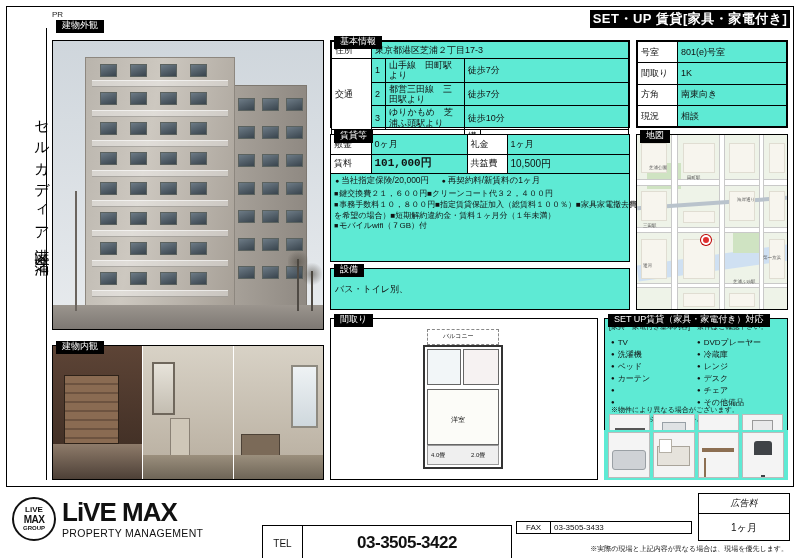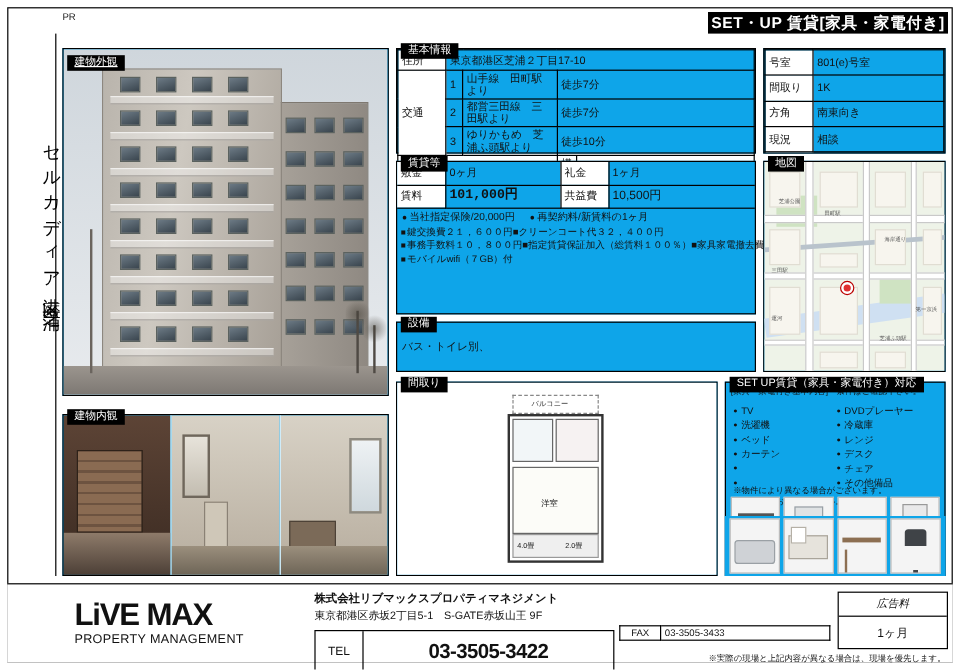--- a/index.html
+++ b/index.html
@@ -68,21 +68,21 @@
     color: #fff;
     font-size: 9px;
     padding: 1px 6px 2px 6px;
     line-height: 1.1;
     z-index: 4;
     white-space: nowrap;
   }
   .box {
     position: absolute;
     border: 1px solid #000;
-    background: #0ea5e9;
+    background: #5eead4;
   }
   
   #exterior-box { left: 52px; top: 40px; width: 272px; height: 290px; }
   .photo {
     position: absolute; inset: 0;
     overflow: hidden;
   }
   
   .sky { position:absolute; inset:0; background: linear-gradient(#cfd6dc, #e8ebee); }
   .bldg-main {
@@ -299,21 +299,21 @@
 
 <div class="page">
   <div class="outer-frame"></div>
 
   <div class="pr-label">PR</div>
   <div class="setup-banner">SET・UP 賃貸[家具・家電付き]</div>
 
   <div class="vtitle-rule"></div>
   <div class="vtitle">セルカディア港区芝浦</div>
 
-  <div class="sec-head" style="left:56px; top:46px;text-decoration:underline;">建物外観</div>
+  <div class="sec-head" style="left:56px; top:20px;">建物外観</div>
   <div class="box" id="exterior-box">
     <div class="photo">
       <div class="sky"></div>
       <div class="bldg-right">
         <div class="win" style="left:8px;  top:12px;"></div>
         <div class="win" style="left:32px; top:12px;"></div>
         <div class="win" style="left:56px; top:12px;"></div>
         <div class="win" style="left:8px;  top:40px;"></div>
         <div class="win" style="left:32px; top:40px;"></div>
         <div class="win" style="left:56px; top:40px;"></div>
@@ -409,21 +409,21 @@
       </div>
     </div>
   </div>
 
   <div class="sec-head" style="left:334px; top:36px;">基本情報</div>
   <div class="box" id="info-box">
     <table class="t">
       <tbody>
           <tr style="height:17px;">
         <td class="lbl">住所</td>
-        <td colspan="3">東京都港区芝浦２丁目17-10</td>
+        <td colspan="3">東京都港区芝浦２丁目17-3</td>
       </tr>
       <tr style="height:16px;">
         <td class="lbl" rowspan="3">交通</td>
         <td class="num">1</td>
         <td>山手線　田町駅より</td>
         <td style="width:70px;">徒歩7分</td>
       </tr>
       <tr style="height:16px;">
         <td class="num">2</td>
         <td>都営三田線　三田駅より</td>
@@ -496,20 +496,21 @@
         </tbody>
           </table>
       </div>
       <div class="firstline">
         <span class="sq">当社指定保険/20,000円</span>
         <span class="sq">再契約料/新賃料の1ヶ月</span>
       </div>
       <div class="rent-notes">
         <div class="bullet">鍵交換費２１，６００円■クリーンコート代３２，４００円</div>
         <div class="bullet">事務手数料１０，８００円■指定賃貸保証加入（総賃料１００％）■家具家電撤去費用１６，２００円（家具家電購入し契約</div>
+        <div>を希望の場合）■短期解約違約金・賃料１ヶ月分（１年未満）</div>
         <div class="bullet">モバイルwifi（７GB）付</div>
       </div>
     </div>
   </div>
 
   <div class="sec-head" style="left:334px; top:264px;">設備</div>
   <div class="box" id="equip-box">
     <div style="position:absolute;left:4px;top:14px;font-size:9px;">バス・トイレ別、</div>
   </div>
 
@@ -623,30 +624,31 @@
           <div class="fp-desk"></div>
         </div>
       <div class="fp">
           <div class="fp-chair"></div>
         </div>
     </div>
   </div>
 
   <div class="bottom">
     <div class="logo-wrap">
+      <div class="logo-circle">
+        <span class="l1">LiVE</span>
+        <span class="l2">MAX</span>
+        <span class="l3">GROUP</span>
+      </div>
       <div class="logo-text">
         <div class="logo-main">LiVE MAX</div>
         <div class="logo-sub">PROPERTY MANAGEMENT</div>
       </div>
     </div>
 
-    <div class="company">
-      <div class="c1">株式会社リブマックスプロパティマネジメント</div>
-      <div>東京都港区赤坂2丁目5-1　S-GATE赤坂山王 9F</div>
-    </div>
 
     <div class="tel-row">
       <div class="tl">TEL</div>
       <div class="tv">03-3505-3422</div>
     </div>
 
     <div class="faxurl">
       <table>
         <tbody>
             <tr>

